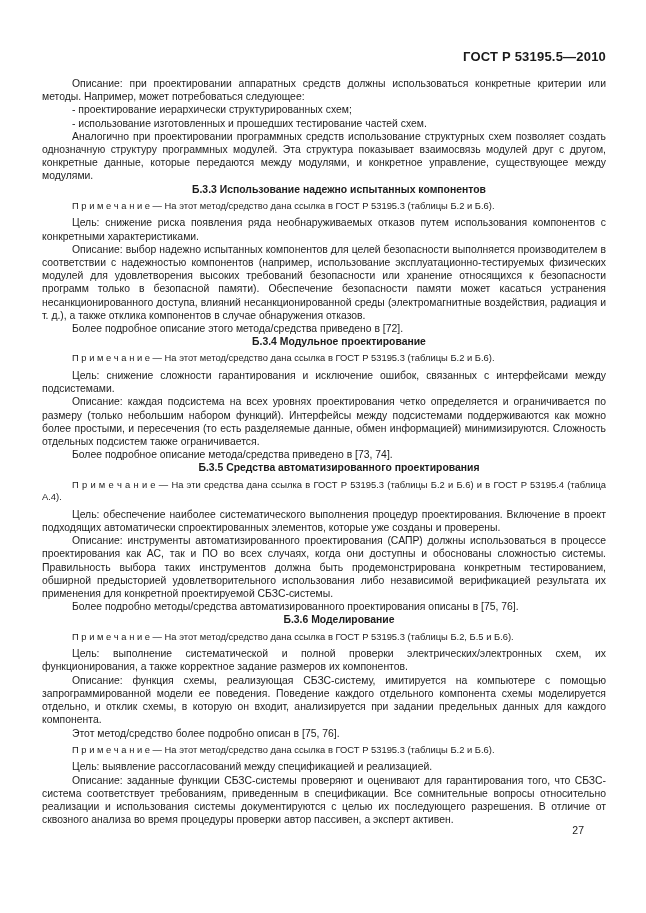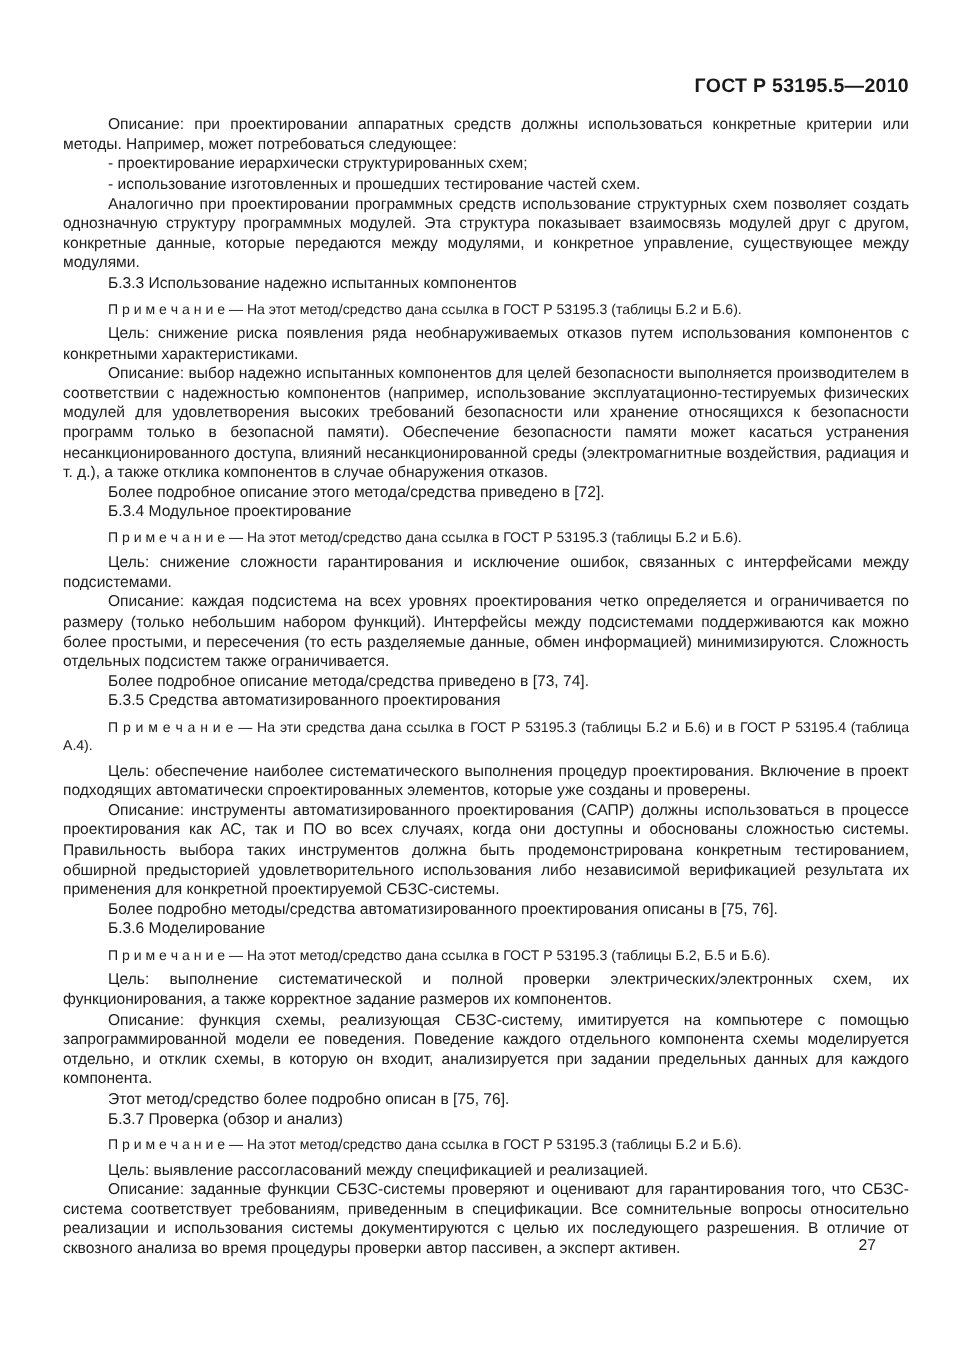--- a/index.html
+++ b/index.html
@@ -38,22 +38,22 @@
   }
   .doc-body p {
     margin: 0;
     padding: 0;
     text-indent: 30px;
   }
   .doc-body p.list {
     text-align: left;
   }
   .doc-body p.heading {
-    font-weight: normal;
-    text-align: left;
+    font-weight: bold;
+    text-align: center;
   }
   .doc-body p.note {
     font-size: 9.4px;
     line-height: 12.6px;
     margin: 4px 0 4px 0;
   }
   .page-number {
     position: absolute;
     top: 824px;
     right: 62px;
@@ -85,20 +85,19 @@
       <p class="heading">Б.3.5 Средства автоматизированного проектирования</p>
       <p class="note">П р и м е ч а н и е  — На эти средства дана ссылка в ГОСТ Р 53195.3 (таблицы Б.2 и Б.6) и в ГОСТ Р 53195.4 (таблица А.4).</p>
       <p class="body">Цель: обеспечение наиболее систематического выполнения процедур проектирования. Включение в проект подходящих автоматически спроектированных элементов, которые уже созданы и проверены.</p>
       <p class="body">Описание: инструменты автоматизированного проектирования (САПР) должны использоваться в процессе проектирования как АС, так и ПО во всех случаях, когда они доступны и обоснованы сложностью системы. Правильность выбора таких инструментов должна быть продемонстрирована конкретным тестированием, обширной предысторией удовлетворительного использования либо независимой верификацией результата их применения для конкретной проектируемой СБЗС-системы.</p>
       <p class="body">Более подробно методы/средства автоматизированного проектирования описаны в [75, 76].</p>
       <p class="heading">Б.3.6 Моделирование</p>
       <p class="note">П р и м е ч а н и е  — На этот метод/средство дана ссылка в ГОСТ Р 53195.3 (таблицы Б.2, Б.5 и Б.6).</p>
       <p class="body">Цель: выполнение систематической и полной проверки электрических/электронных схем, их функционирования, а также корректное задание размеров их компонентов.</p>
       <p class="body">Описание: функция схемы, реализующая СБЗС-систему, имитируется на компьютере с помощью запрограммированной модели ее поведения. Поведение каждого отдельного компонента схемы моделируется отдельно, и отклик схемы, в которую он входит, анализируется при задании предельных данных для каждого компонента.</p>
       <p class="body">Этот метод/средство более подробно описан в [75, 76].</p>
-      <p class="heading">Б.3.7 Проверка (обзор и анализ)</p>
       <p class="note">П р и м е ч а н и е  — На этот метод/средство дана ссылка в ГОСТ Р 53195.3 (таблицы Б.2 и Б.6).</p>
       <p class="body">Цель: выявление рассогласований между спецификацией и реализацией.</p>
       <p class="body">Описание: заданные функции СБЗС-системы проверяют и оценивают для гарантирования того, что СБЗС-система соответствует требованиям, приведенным в спецификации. Все сомнительные вопросы относительно реализации и использования системы документируются с целью их последующего разрешения. В отличие от сквозного анализа во время процедуры проверки автор пассивен, а эксперт активен.</p>
     </div>
 
   <div class="page-number">27</div>
 </div>
 
 </body></html>

